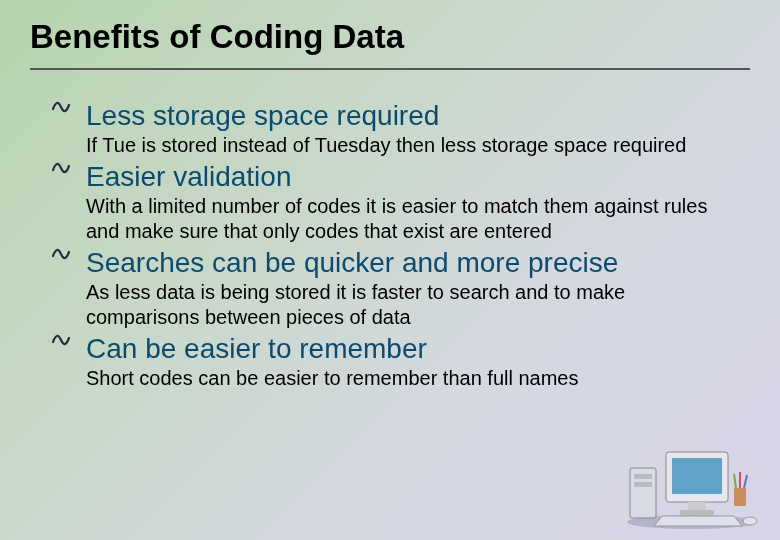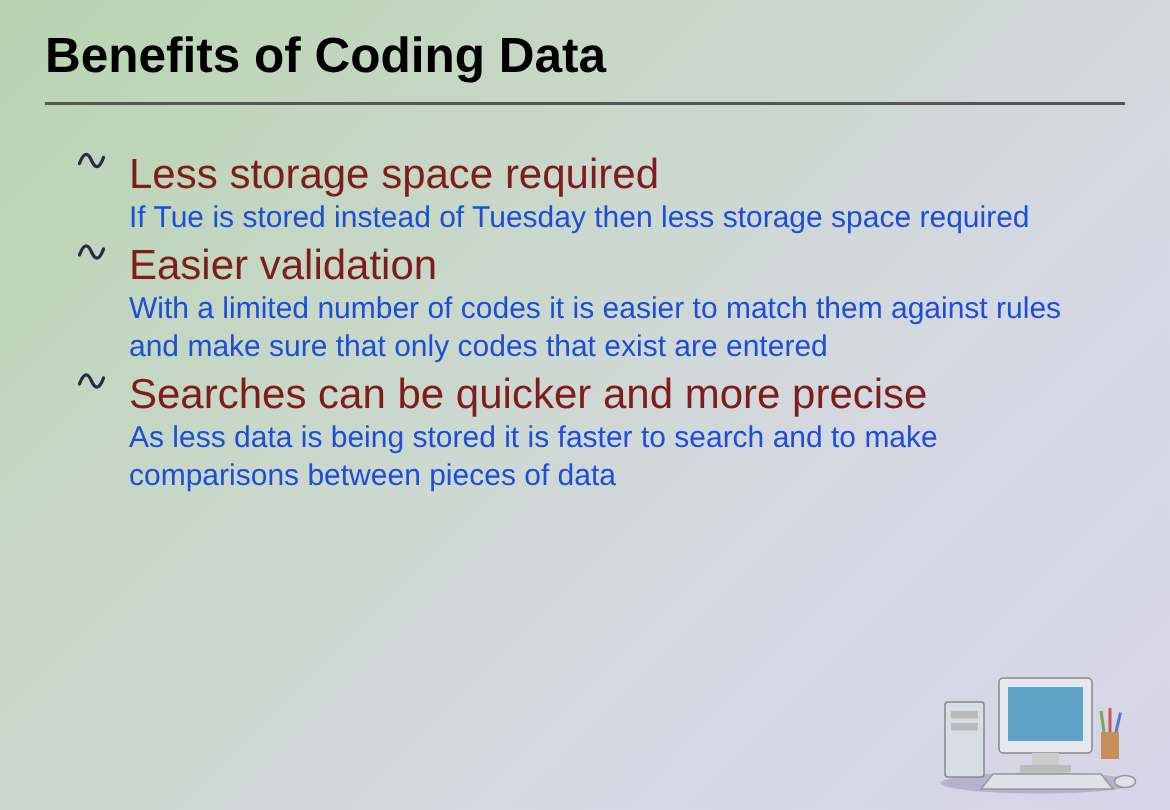--- a/index.html
+++ b/index.html
@@ -39,26 +39,26 @@
     flex: 0 0 auto;
     width: 34px;
     font-size: 20px;
     color: #2a2a44;
     line-height: 34px;
     padding-top: 2px;
   }
   .bullet svg { display: block; }
   .item-title {
     font-size: 28px;
-    color: #7f1d1d;
+    color: #0c4a6e;
     line-height: 1.25;
   }
   .item-desc {
     font-size: 20px;
-    color: #1d4ed8;
+    color: #000000;
     line-height: 1.22;
     padding-left: 34px;
     padding-right: 40px;
     margin-top: 0px;
   }
   .computer-deco {
     position: absolute;
     right: 18px;
     bottom: 10px;
     width: 140px;
@@ -103,20 +103,31 @@
         <span class="bullet">
           <svg width="18" height="14" viewBox="0 0 18 14">
               <path d="M1 9 Q5 -2 9 7 Q13 16 17 5" stroke="#2a2a44" stroke-width="2.2" fill="none" stroke-linecap="round"></path>
             </svg>
         </span>
         <span class="item-title">Searches can be quicker and more precise</span>
       </div>
       <div class="item-desc">As less data is being stored it is faster to search and to make comparisons between pieces of data</div>
     </div>
 
+    <div class="item">
+      <div class="item-head">
+        <span class="bullet">
+          <svg width="18" height="14" viewBox="0 0 18 14">
+              <path d="M1 9 Q5 -2 9 7 Q13 16 17 5" stroke="#2a2a44" stroke-width="2.2" fill="none" stroke-linecap="round"></path>
+            </svg>
+        </span>
+        <span class="item-title">Can be easier to remember</span>
+      </div>
+      <div class="item-desc">Short codes can be easier to remember than full names</div>
+    </div>
 
   </div>
 
   <div class="computer-deco">
     <svg width="140" height="100" viewBox="0 0 140 100">
 
       <ellipse cx="70" cy="92" rx="65" ry="7" fill="#9a96b8" opacity="0.55"></ellipse>
 
       <rect x="8" y="38" width="26" height="50" rx="2" fill="#d8dce4" stroke="#888" stroke-width="1"></rect>
       <rect x="12" y="44" width="18" height="5" fill="#bbb"></rect>

